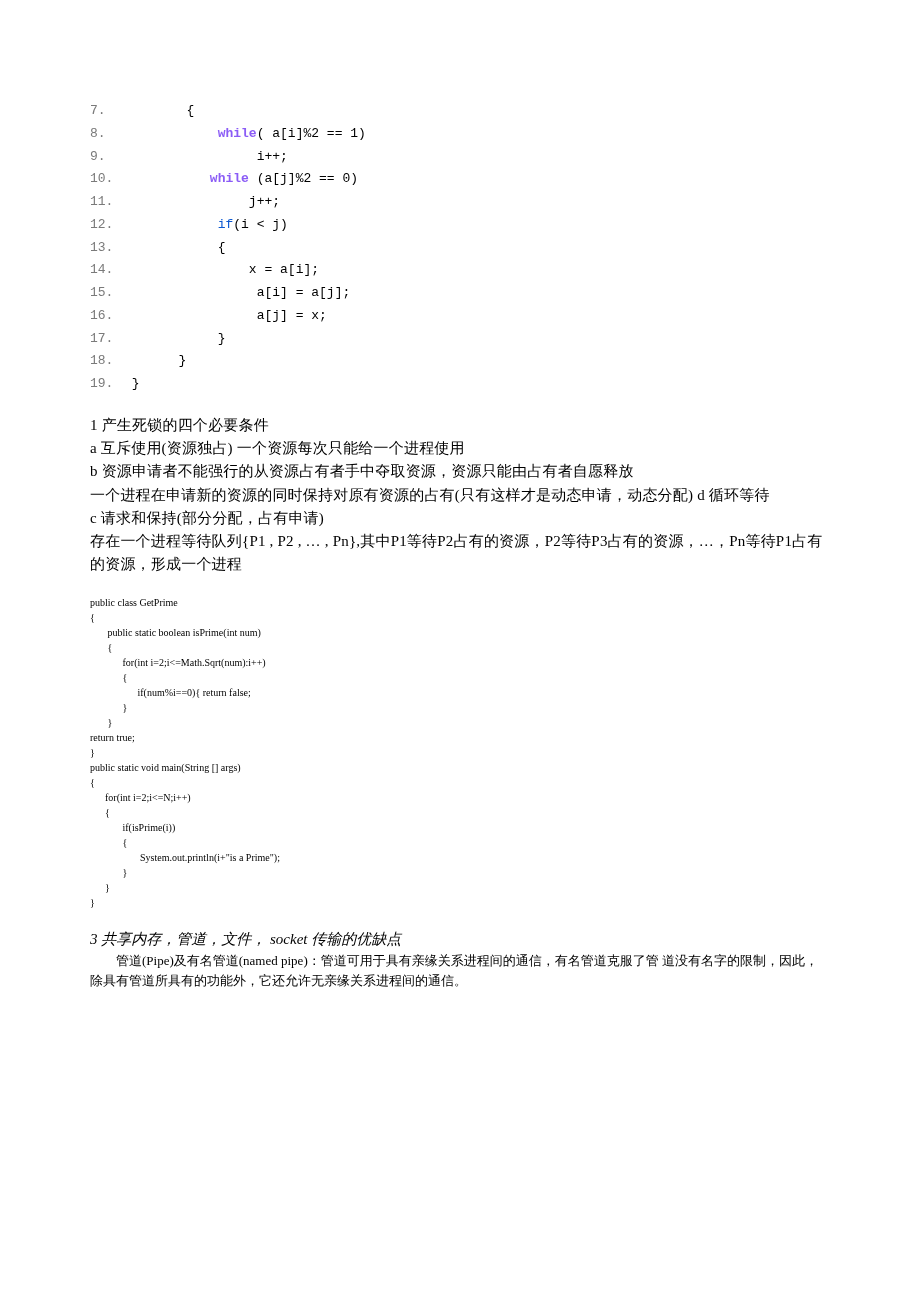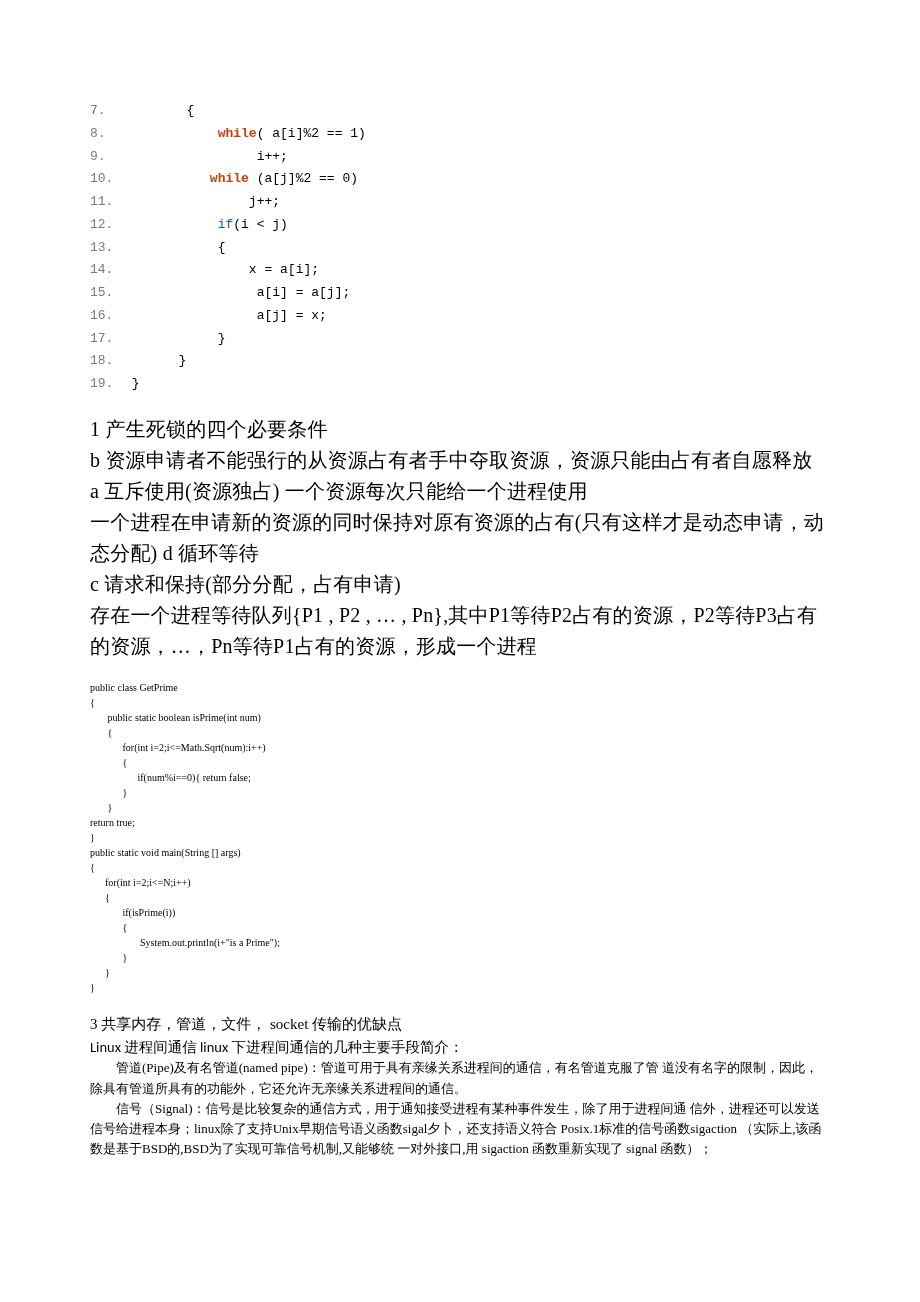--- a/index.html
+++ b/index.html
@@ -23,41 +23,42 @@
     line-height: 1.75;
     white-space: pre;
     color: #000;
   }
   .codeblock .num {
     display: inline-block;
     width: 34px;
     color: #7a7a7a;
     font-family: Consolas, "Courier New", monospace;
   }
-  .kw { color: #c2410c; font-weight: bold; }
+  .kw { color: #8b5cf6; font-weight: bold; }
   .kw2 { color: #0b57d0; font-weight: normal; }
   .section {
     margin-top: 18px;
   }
   .para {
     font-family: "SimSun", "Microsoft YaHei", serif;
-    font-size: 20px;
+    font-size: 15px;
     line-height: 1.55;
     letter-spacing: 0.2px;
   }
   .java {
     font-family: Liberation Serif, serif;
     font-size: 10px;
     white-space: pre;
     line-height: 1.5;
   }
   .h3 {
     font-family: "SimSun", "Microsoft YaHei", serif;
     font-size: 15px;
     margin-top: 4px;
+    font-style: italic;
   }
   .ipc {
     font-family: "SimSun", "Microsoft YaHei", serif;
     font-size: 13px;
     line-height: 1.55;
   }
   .ipc .indent { text-indent: 2em; display: block; }
   .ipc-title {
     font-family: Calibri, "SimSun", sans-serif;
     font-size: 14.5px;
@@ -65,22 +66,22 @@
 </style>
 </head>
 <body>
 
 <div class="page">
 
   <div class="codeblock" id="codeblock1"><div><span class="num">7.</span>&nbsp;&nbsp;&nbsp;&nbsp;&nbsp;&nbsp;&nbsp;&nbsp;<span>{</span></div><div><span class="num">8.</span>&nbsp;&nbsp;&nbsp;&nbsp;&nbsp;&nbsp;&nbsp;&nbsp;&nbsp;&nbsp;&nbsp;&nbsp;<span class="kw">while</span><span>( a[i]%2 == 1)</span></div><div><span class="num">9.</span>&nbsp;&nbsp;&nbsp;&nbsp;&nbsp;&nbsp;&nbsp;&nbsp;&nbsp;&nbsp;&nbsp;&nbsp;&nbsp;&nbsp;&nbsp;&nbsp;&nbsp;<span>i++;</span></div><div><span class="num">10.</span>&nbsp;&nbsp;&nbsp;&nbsp;&nbsp;&nbsp;&nbsp;&nbsp;&nbsp;&nbsp;&nbsp;<span class="kw">while</span><span> (a[j]%2 == 0)</span></div><div><span class="num">11.</span>&nbsp;&nbsp;&nbsp;&nbsp;&nbsp;&nbsp;&nbsp;&nbsp;&nbsp;&nbsp;&nbsp;&nbsp;&nbsp;&nbsp;&nbsp;&nbsp;<span>j++;</span></div><div><span class="num">12.</span>&nbsp;&nbsp;&nbsp;&nbsp;&nbsp;&nbsp;&nbsp;&nbsp;&nbsp;&nbsp;&nbsp;&nbsp;<span class="kw2">if</span><span>(i &lt; j)</span></div><div><span class="num">13.</span>&nbsp;&nbsp;&nbsp;&nbsp;&nbsp;&nbsp;&nbsp;&nbsp;&nbsp;&nbsp;&nbsp;&nbsp;<span>{</span></div><div><span class="num">14.</span>&nbsp;&nbsp;&nbsp;&nbsp;&nbsp;&nbsp;&nbsp;&nbsp;&nbsp;&nbsp;&nbsp;&nbsp;&nbsp;&nbsp;&nbsp;&nbsp;<span>x = a[i];</span></div><div><span class="num">15.</span>&nbsp;&nbsp;&nbsp;&nbsp;&nbsp;&nbsp;&nbsp;&nbsp;&nbsp;&nbsp;&nbsp;&nbsp;&nbsp;&nbsp;&nbsp;&nbsp;&nbsp;<span>a[i] = a[j];</span></div><div><span class="num">16.</span>&nbsp;&nbsp;&nbsp;&nbsp;&nbsp;&nbsp;&nbsp;&nbsp;&nbsp;&nbsp;&nbsp;&nbsp;&nbsp;&nbsp;&nbsp;&nbsp;&nbsp;<span>a[j] = x;</span></div><div><span class="num">17.</span>&nbsp;&nbsp;&nbsp;&nbsp;&nbsp;&nbsp;&nbsp;&nbsp;&nbsp;&nbsp;&nbsp;&nbsp;<span>}</span></div><div><span class="num">18.</span>&nbsp;&nbsp;&nbsp;&nbsp;&nbsp;&nbsp;&nbsp;<span>}</span></div><div><span class="num">19.</span>&nbsp;<span>}</span></div></div>
 
   <div class="section para">
     <div>1 产生死锁的四个必要条件</div>
+    <div>a 互斥使用(资源独占) 一个资源每次只能给一个进程使用</div>
     <div>b 资源申请者不能强行的从资源占有者手中夺取资源，资源只能由占有者自愿释放</div>
-    <div>a 互斥使用(资源独占) 一个资源每次只能给一个进程使用</div>
     <div>一个进程在申请新的资源的同时保持对原有资源的占有(只有这样才是动态申请，动态分配)  d 循环等待</div>
     <div>c 请求和保持(部分分配，占有申请)</div>
     <div>存在一个进程等待队列{P1 , P2 , … , Pn},其中P1等待P2占有的资源，P2等待P3占有的资源，…，Pn等待P1占有的资源，形成一个进程</div>
   </div>
 
   <div class="section">
     <div class="java">public class GetPrime
 {
        public static boolean isPrime(int num)
        {
@@ -98,20 +99,18 @@
              if(isPrime(i))
              {
                     System.out.println(i+"is a Prime");
              }
       }
 }</div>
   </div>
 
   <div class="section">
     <div class="h3">3 共享内存，管道，文件， socket 传输的优缺点</div>
-    <div class="ipc-title">Linux 进程间通信 linux 下进程间通信的几种主要手段简介：</div>
     <div class="ipc">
       <span class="indent">管道(Pipe)及有名管道(named pipe)：管道可用于具有亲缘关系进程间的通信，有名管道克服了管 道没有名字的限制，因此，除具有管道所具有的功能外，它还允许无亲缘关系进程间的通信。</span>
-      <span class="indent">信号（Signal)：信号是比较复杂的通信方式，用于通知接受进程有某种事件发生，除了用于进程间通 信外，进程还可以发送信号给进程本身；linux除了支持Unix早期信号语义函数sigal夕卜，还支持语义符合 Posix.1标准的信号函数sigaction （实际上,该函数是基于BSD的,BSD为了实现可靠信号机制,又能够统 一对外接口,用 sigaction 函数重新实现了 signal 函数）；</span>
     </div>
   </div>
 
 </div>
 
 </body></html>

